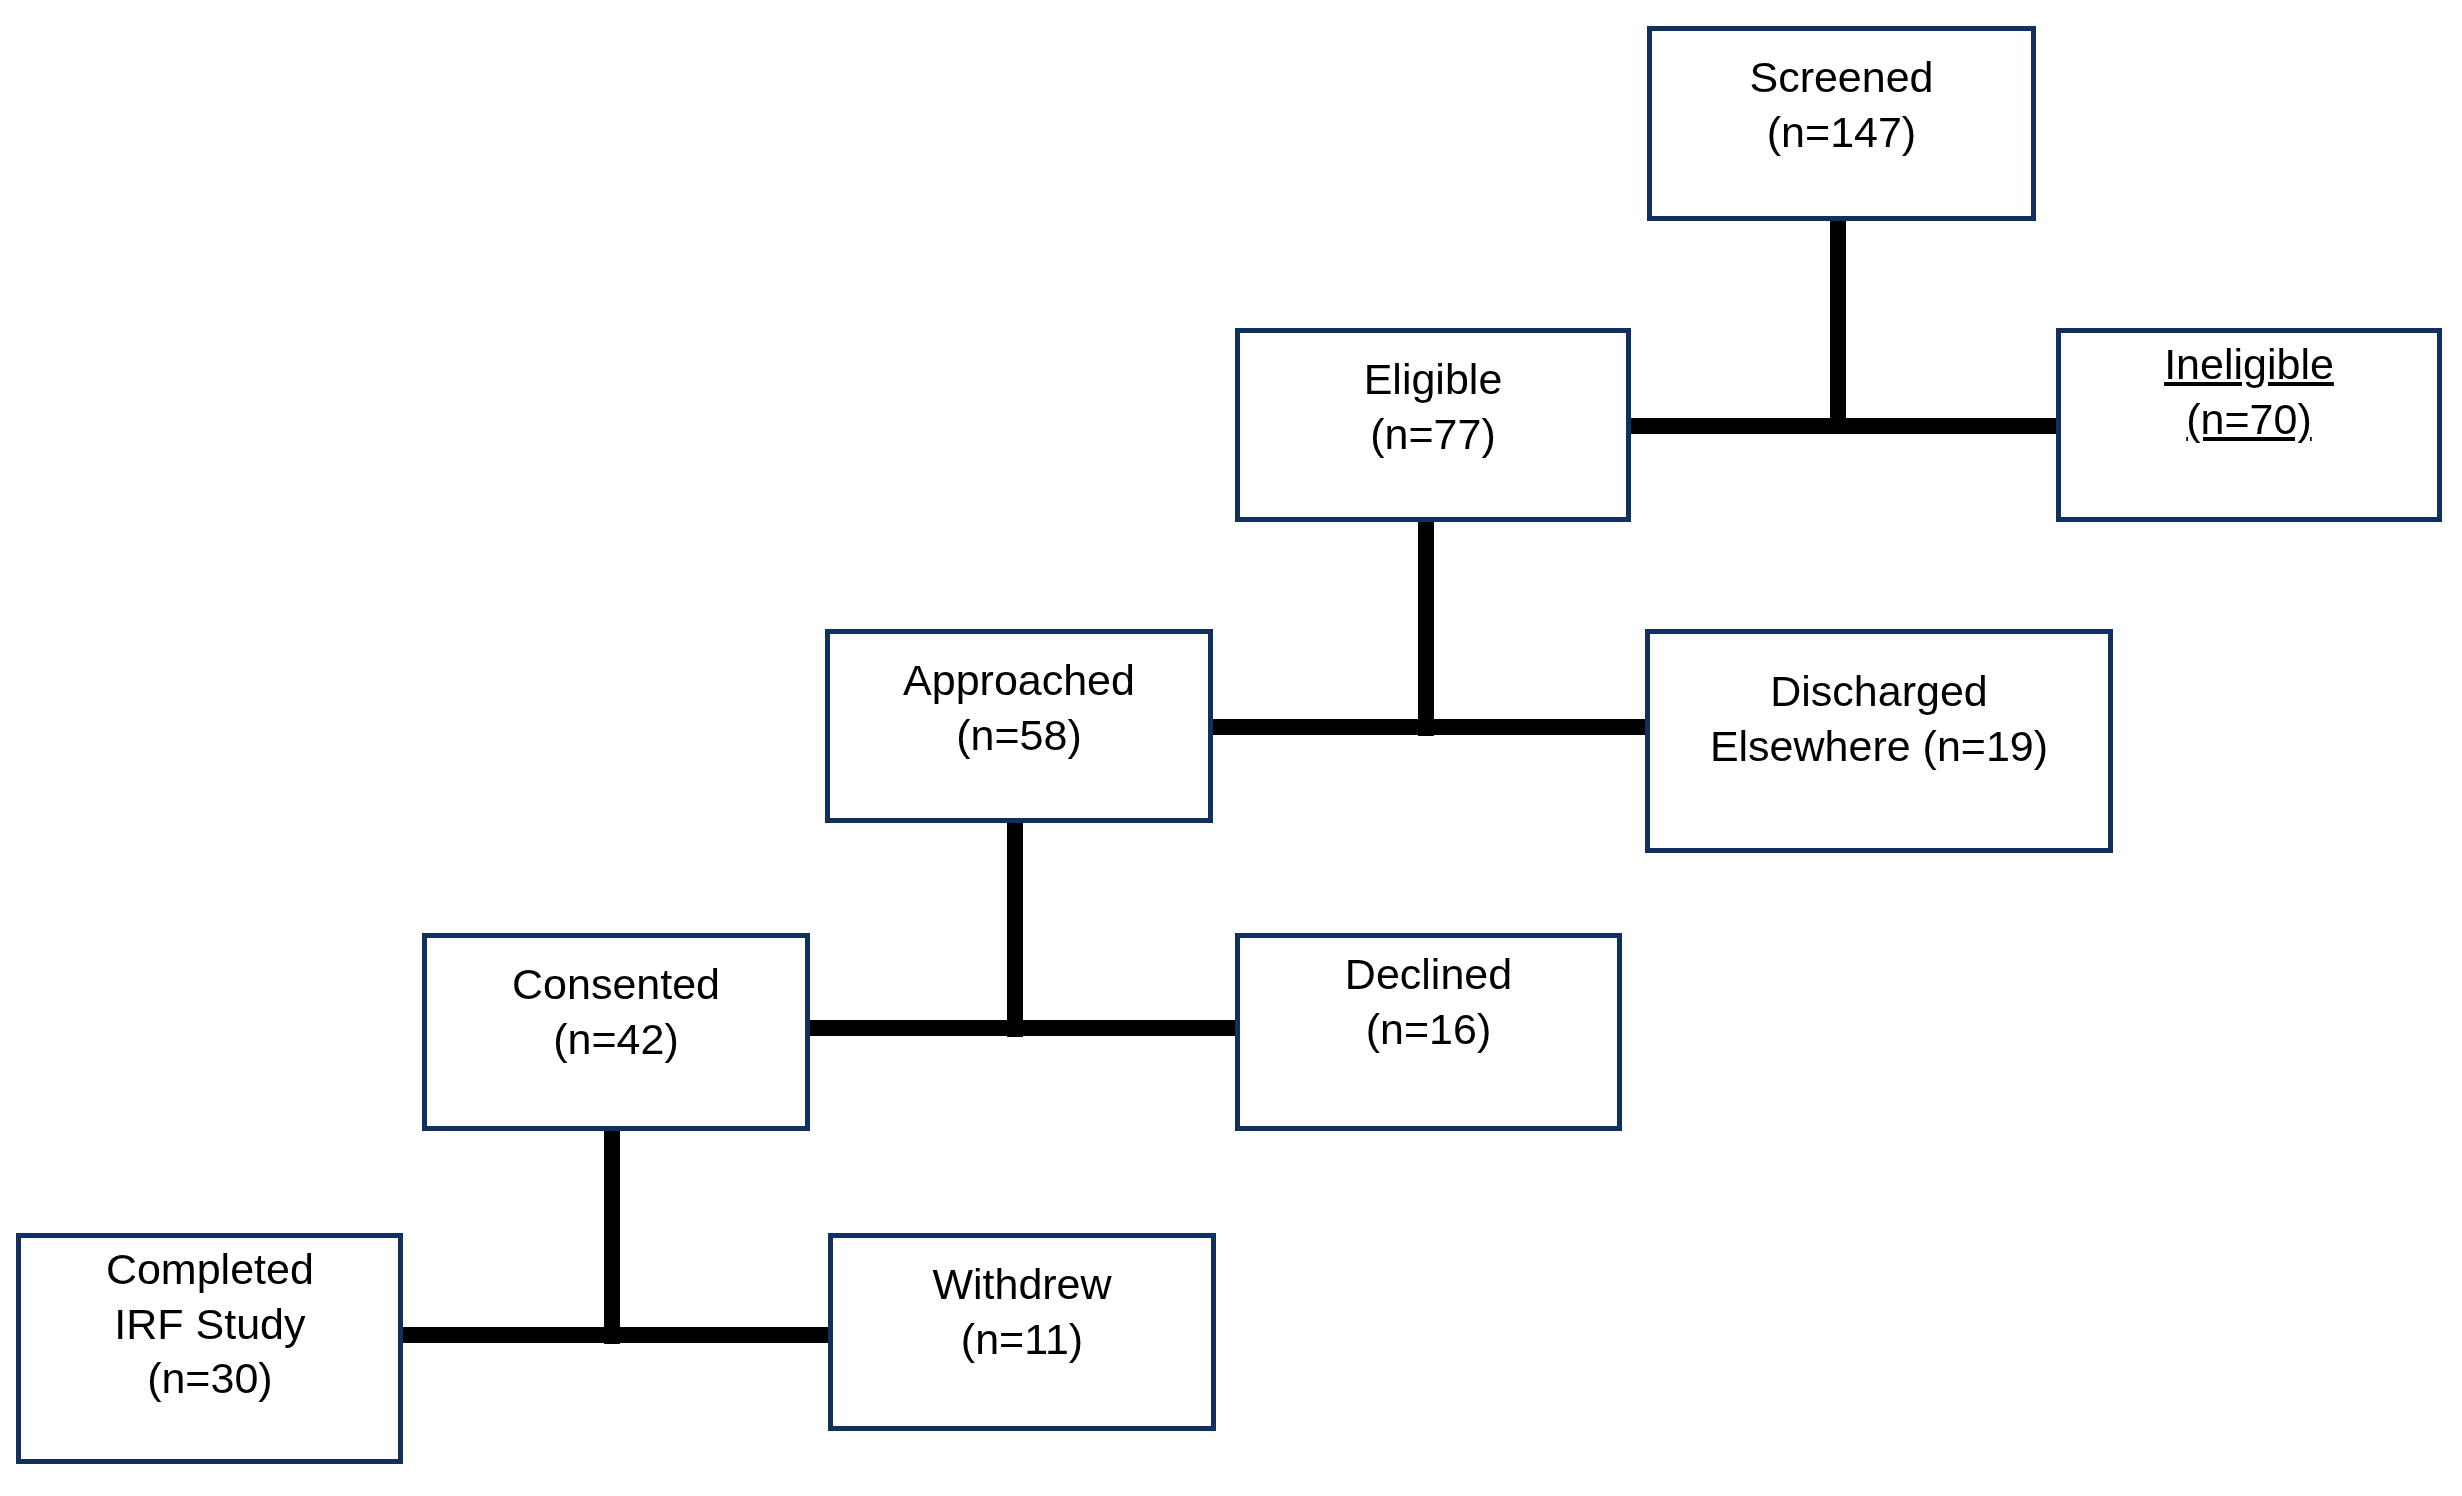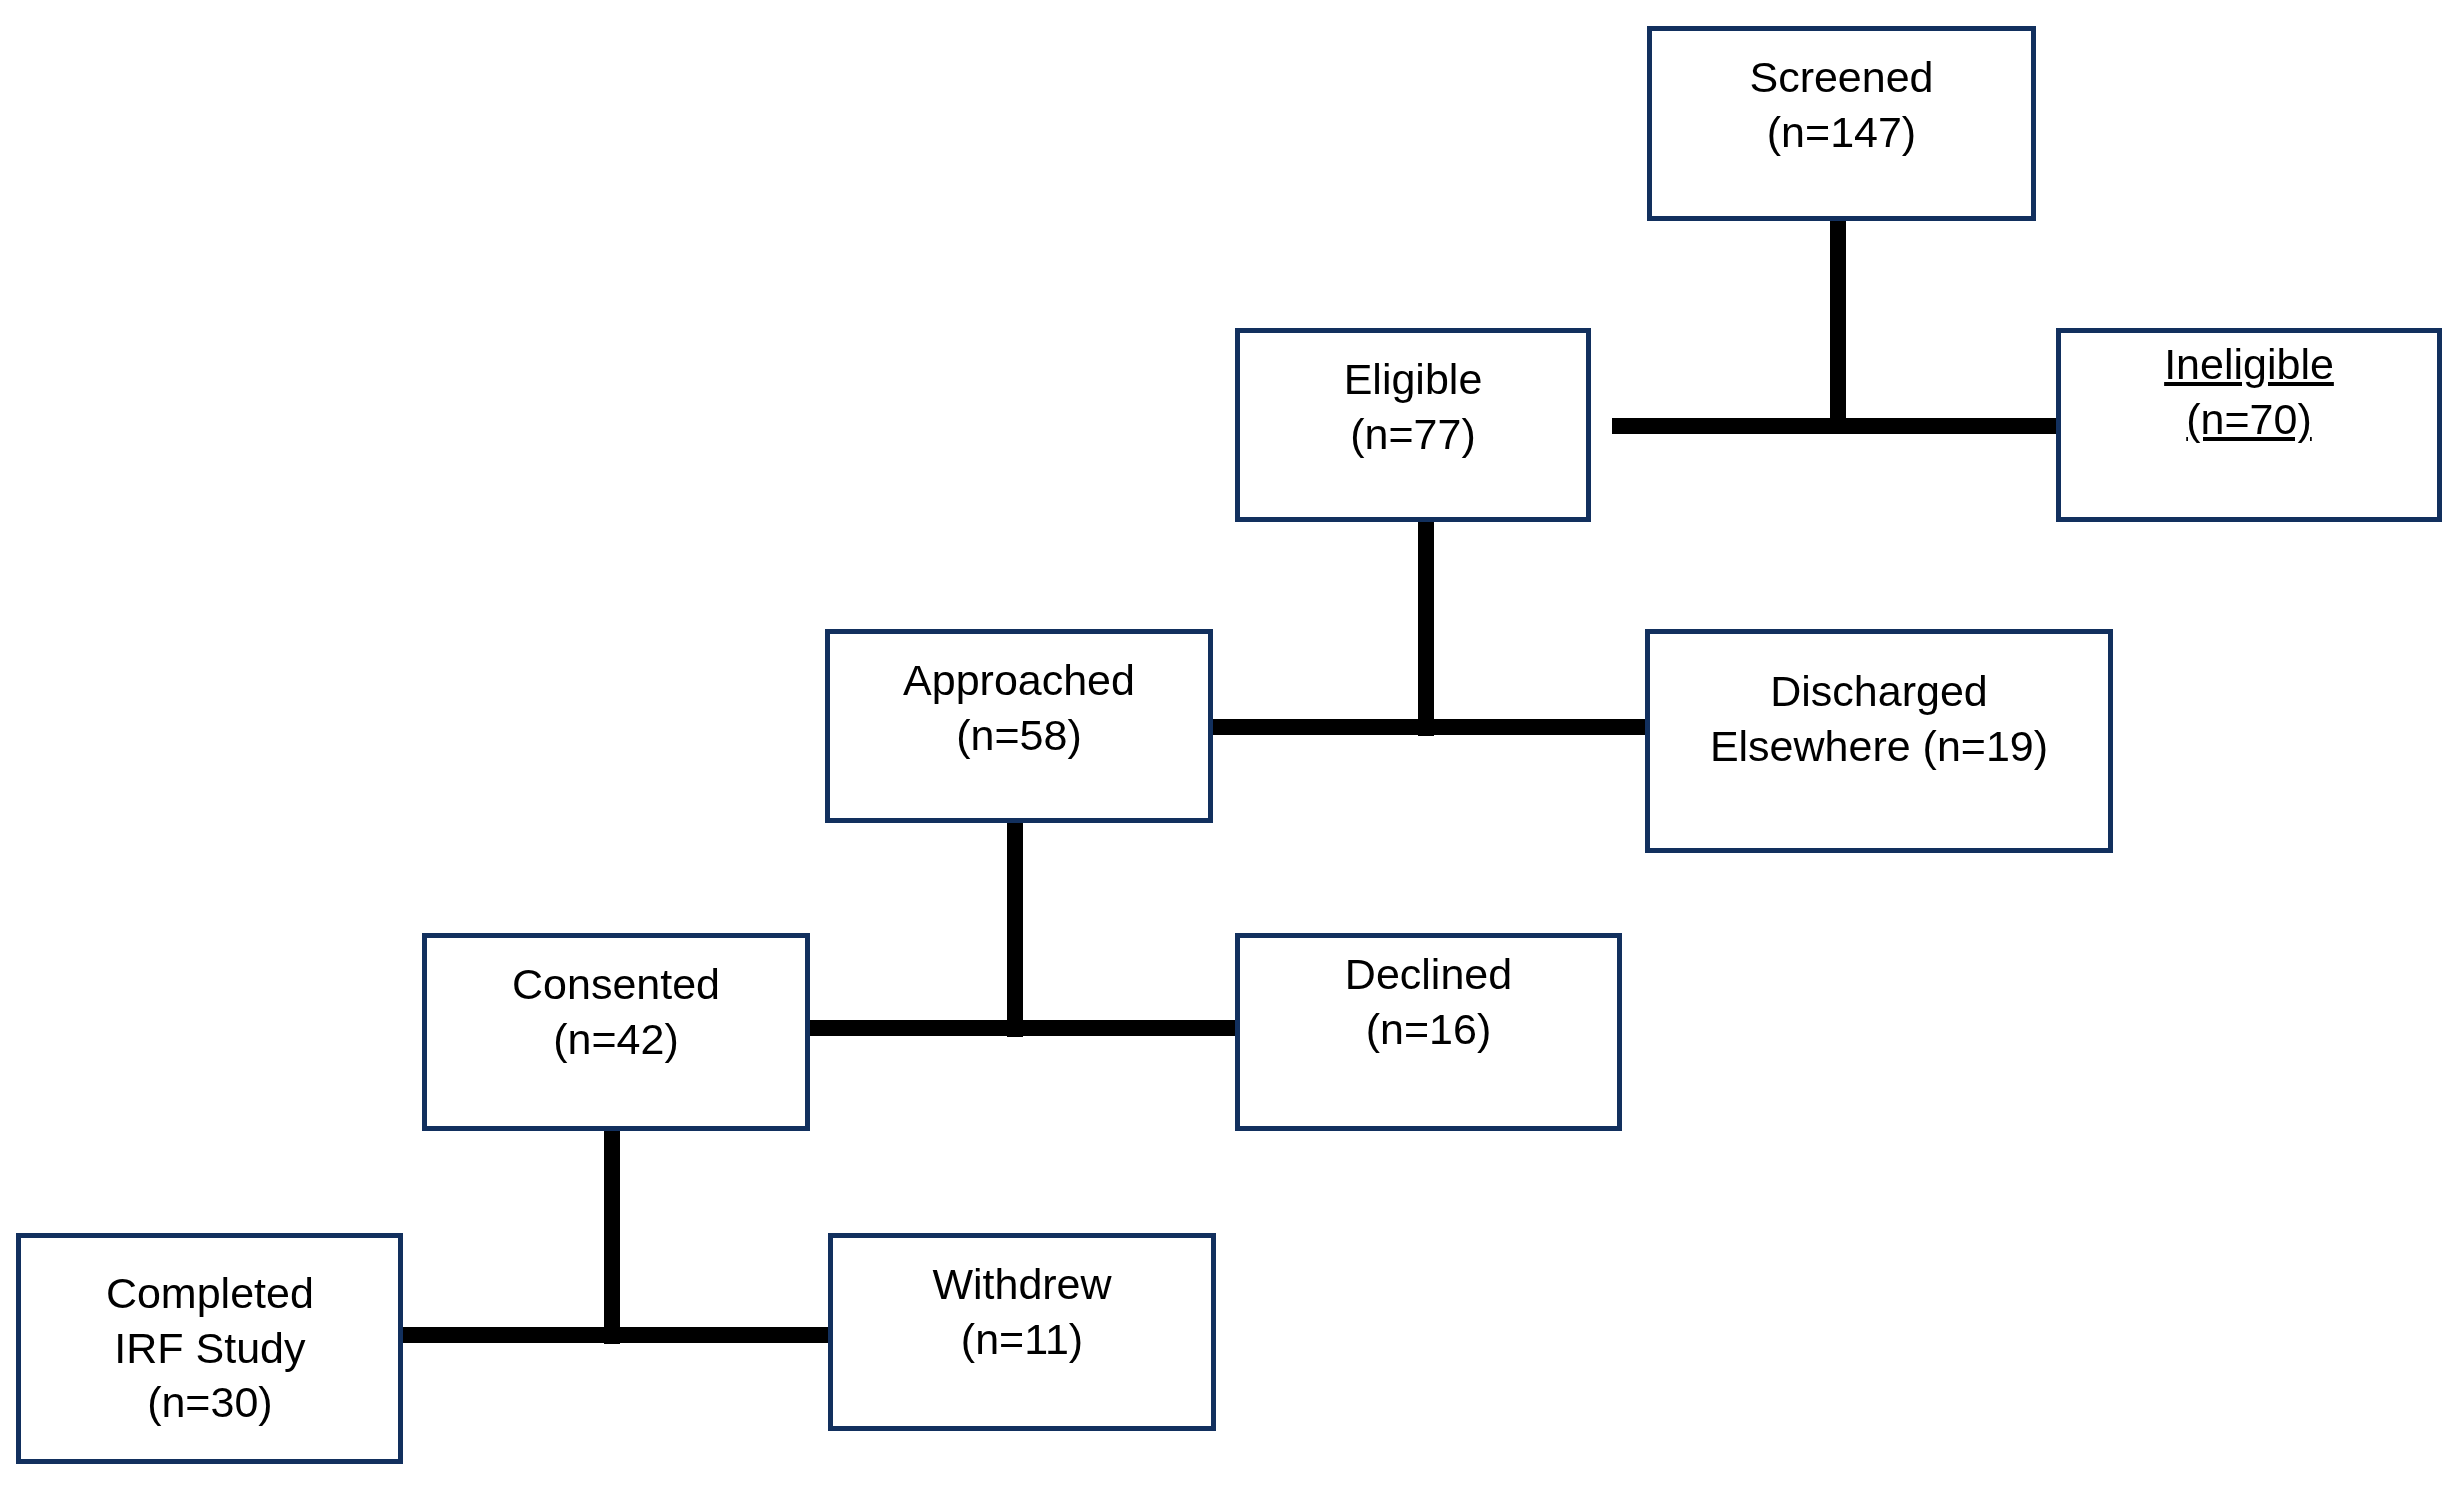--- a/index.html
+++ b/index.html
@@ -47,21 +47,21 @@
 
   <div class="node" style="left:1647px; top:26px; width:389px; height:195px; padding-top:19.4px;">
     <div class="lines">Screened
 (n=147)</div>
   </div>
 
   <div class="connector" style="left:1830px; top:216px; width:16.4px; height:218px;"></div>
 
   <div class="connector" style="left:1612px; top:418px; width:455px; height:16.4px;"></div>
 
-  <div class="node" style="left:1235px; top:328px; width:356px; height:194px; padding-top:19.4px;">
+  <div class="node" style="left:1235px; top:328px; width:396px; height:194px; padding-top:19.4px;">
     <div class="lines">Eligible
 (n=77)</div>
   </div>
 
   <div class="node" style="left:2056px; top:328px; width:386px; height:194px; padding-top:4px;text-decoration:underline;">
     <div class="lines">Ineligible
 (n=70)</div>
   </div>
 
   <div class="connector" style="left:1418px; top:518px; width:16.4px; height:218px;"></div>
@@ -89,21 +89,21 @@
 
   <div class="node" style="left:1235px; top:933px; width:387px; height:198px; padding-top:9px;">
     <div class="lines">Declined
 (n=16)</div>
   </div>
 
   <div class="connector" style="left:604px; top:1126px; width:16.4px; height:218px;"></div>
 
   <div class="connector" style="left:392px; top:1327px; width:448px; height:16.4px;"></div>
 
-  <div class="node" style="left:16.4px; top:1233px; width:387px; height:231px; padding-top:28px;">
+  <div class="node" style="left:16.4px; top:1233px; width:387px; height:231px; padding-top:4px;">
     <div class="lines">Completed
 IRF Study
 (n=30)</div>
   </div>
 
   <div class="node" style="left:828px; top:1233px; width:388px; height:198px; padding-top:19.4px;">
     <div class="lines">Withdrew
 (n=11)</div>
   </div>
 

